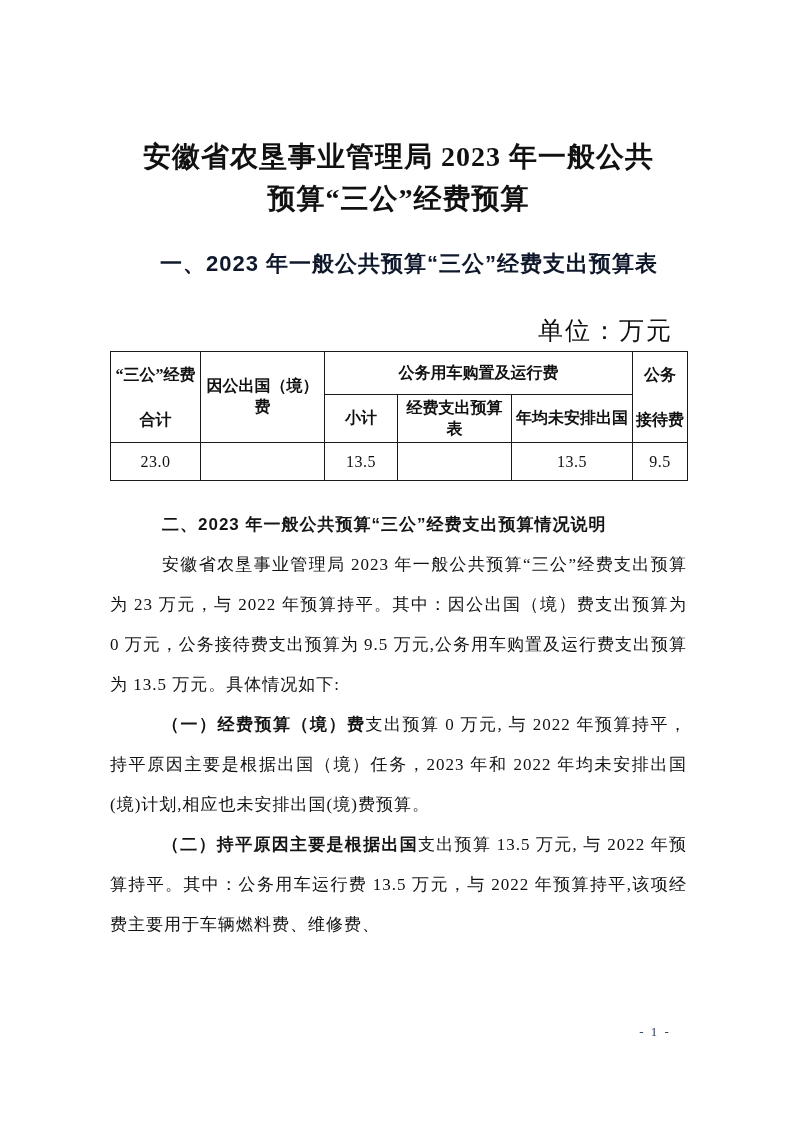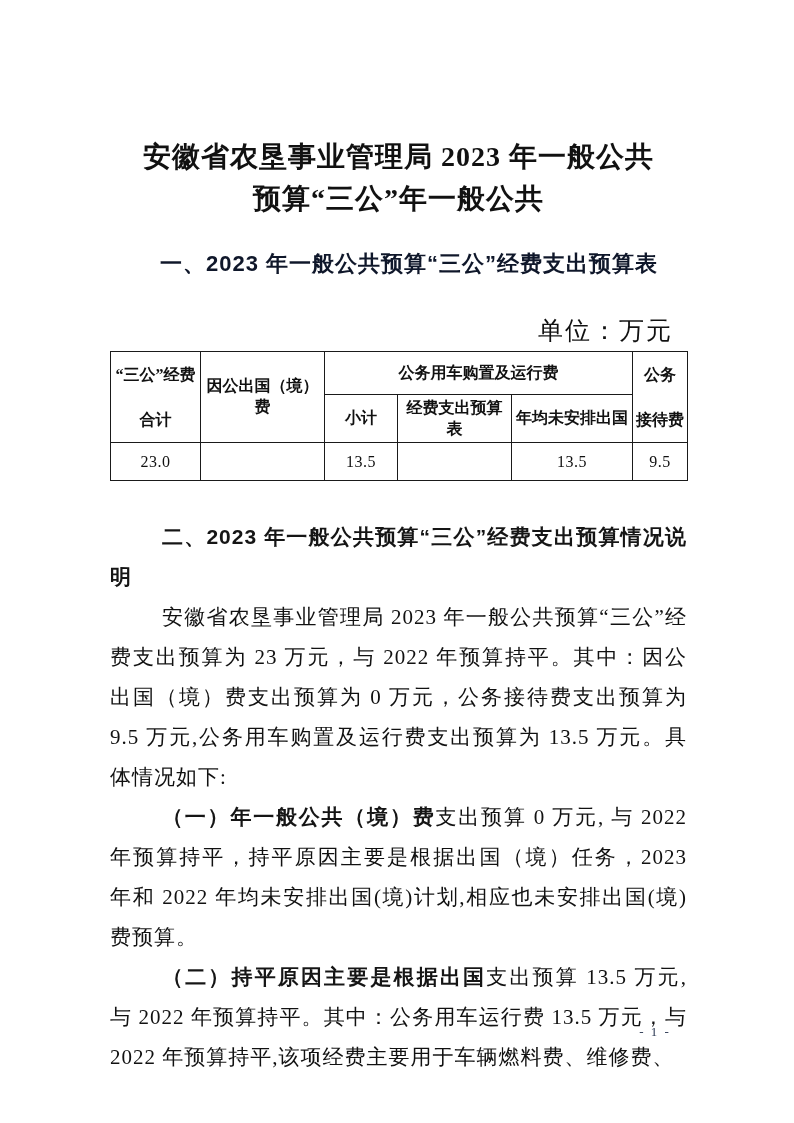--- a/index.html
+++ b/index.html
@@ -68,22 +68,22 @@
     overflow: hidden;
   }
   table.budget td.hdr { font-weight: 700; }
   table.budget .two-line { line-height: 45px; }
   .row-h1 { height: 39px; }
   .row-h2 { height: 39px; }
   .row-data { height: 38px; }
   .row-data td { font-size: 16px; letter-spacing: 0.5px; }
   
   .body-block {
-    margin-top: 36px;
-    font-size: 21px;
+    margin-top: 24px;
+    font-size: 17px;
     line-height: 40px;
     text-align: justify;
     letter-spacing: 1px;
   }
   .body-block p { text-indent: 52px; margin: 0; }
   .sec2-heading {
     font-weight: 600;
     font-family: "Liberation Sans", "DejaVu Sans", sans-serif;
     color: #151515;
   }
@@ -106,21 +106,21 @@
   }
 </style>
 </head>
 <body>
 
 <div class="page">
   <div class="content">
 
     <h1 class="doc-title">
       <span class="t-line">安徽省农垦事业管理局 2023 年一般公共</span>
-      <span class="t-line">预算“三公”年一般公共</span>
+      <span class="t-line">预算“三公”经费预算</span>
     </h1>
 
     <h2 class="sec1-heading">一、2023 年一般公共预算“三公”经费支出预算表</h2>
 
     <div class="unit-row">
       <span>单位：万元</span>
     </div>
 
     <table class="budget">
       <colgroup>
@@ -156,20 +156,20 @@
           <td></td>
           <td>13.5</td>
           <td>9.5</td>
         </tr>
       </tbody>
     </table>
 
     <div class="body-block">
       <p class="sec2-heading">二、2023 年一般公共预算“三公”经费支出预算情况说明</p>
       <p>安徽省农垦事业管理局 2023 年一般公共预算“三公”经费支出预算为 23 万元，与 2022 年预算持平。其中：因公出国（境）费支出预算为 0 万元，公务接待费支出预算为 9.5 万元,公务用车购置及运行费支出预算为 13.5 万元。具体情况如下:</p>
-      <p><span class="bold-lead">（一）年一般公共（境）费</span><span>支出预算 0 万元, 与 2022 年预算持平，持平原因主要是根据出国（境）任务，2023 年和 2022 年均未安排出国(境)计划,相应也未安排出国(境)费预算。</span></p>
+      <p><span class="bold-lead">（一）经费预算（境）费</span><span>支出预算 0 万元, 与 2022 年预算持平，持平原因主要是根据出国（境）任务，2023 年和 2022 年均未安排出国(境)计划,相应也未安排出国(境)费预算。</span></p>
       <p><span class="bold-lead">（二）持平原因主要是根据出国</span><span>支出预算 13.5 万元, 与 2022 年预算持平。其中：公务用车运行费 13.5 万元，与 2022 年预算持平,该项经费主要用于车辆燃料费、维修费、</span></p>
     </div>
 
   </div>
 
   <div class="page-number">- 1 -</div>
 </div>
 
 </body></html>

